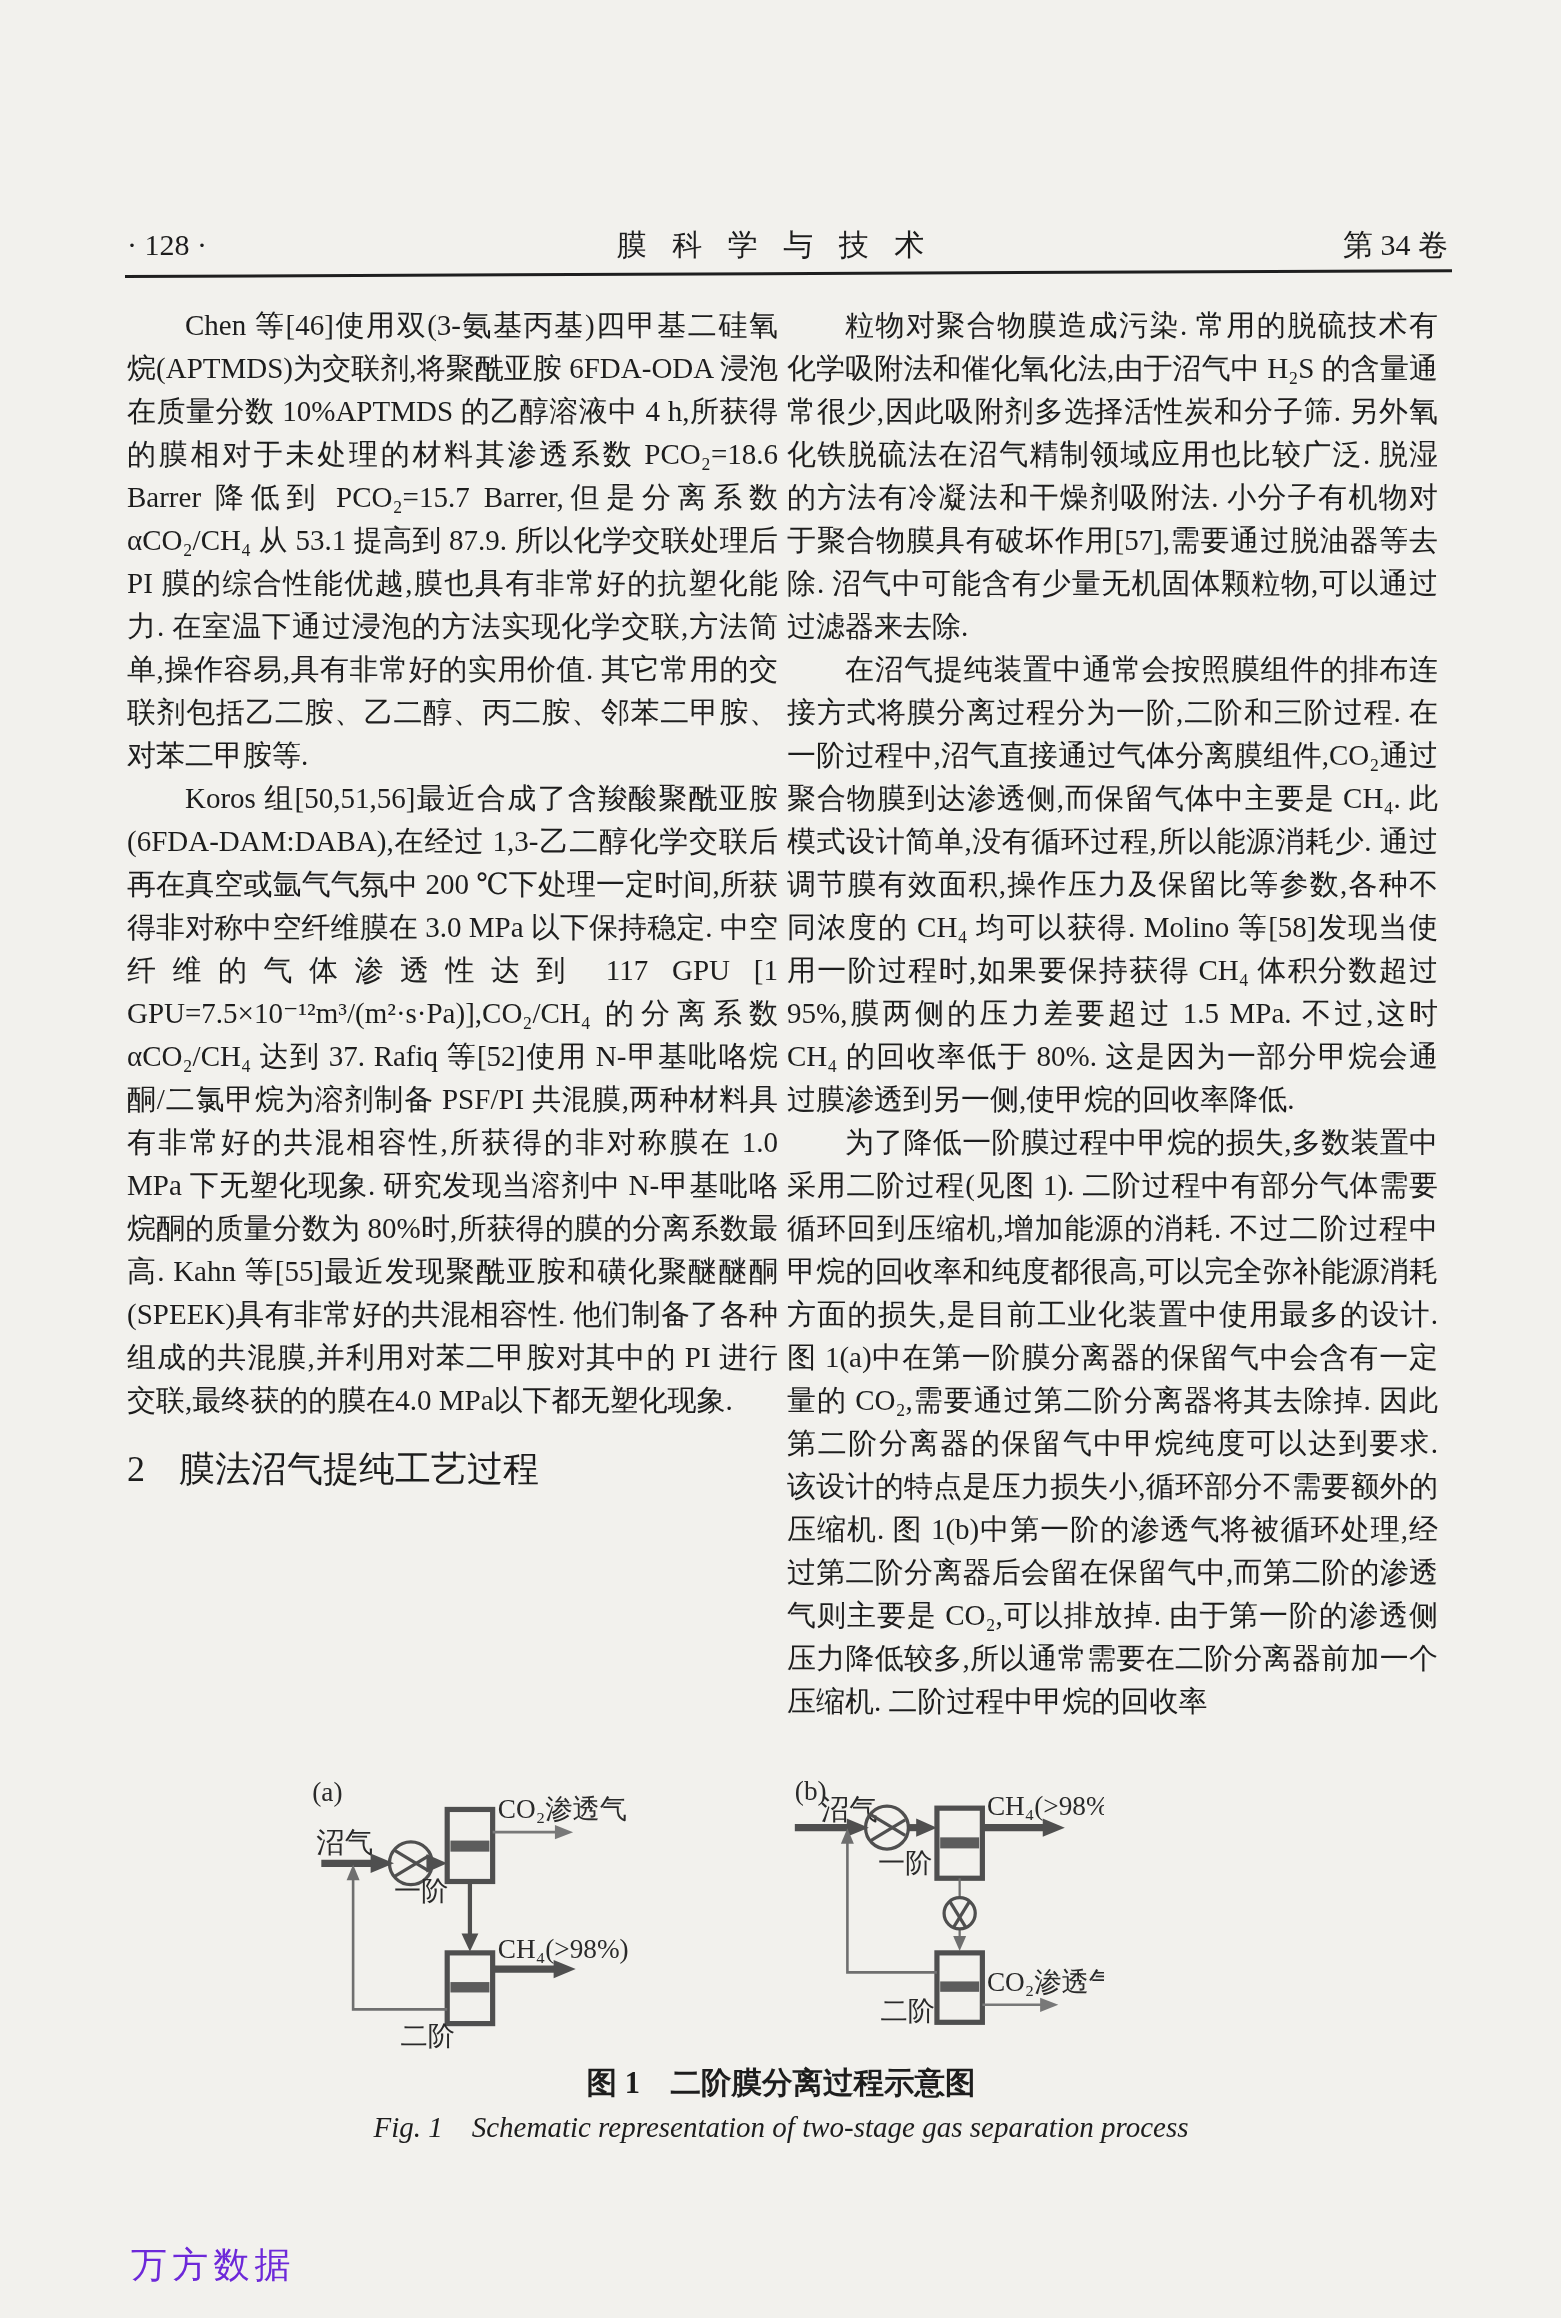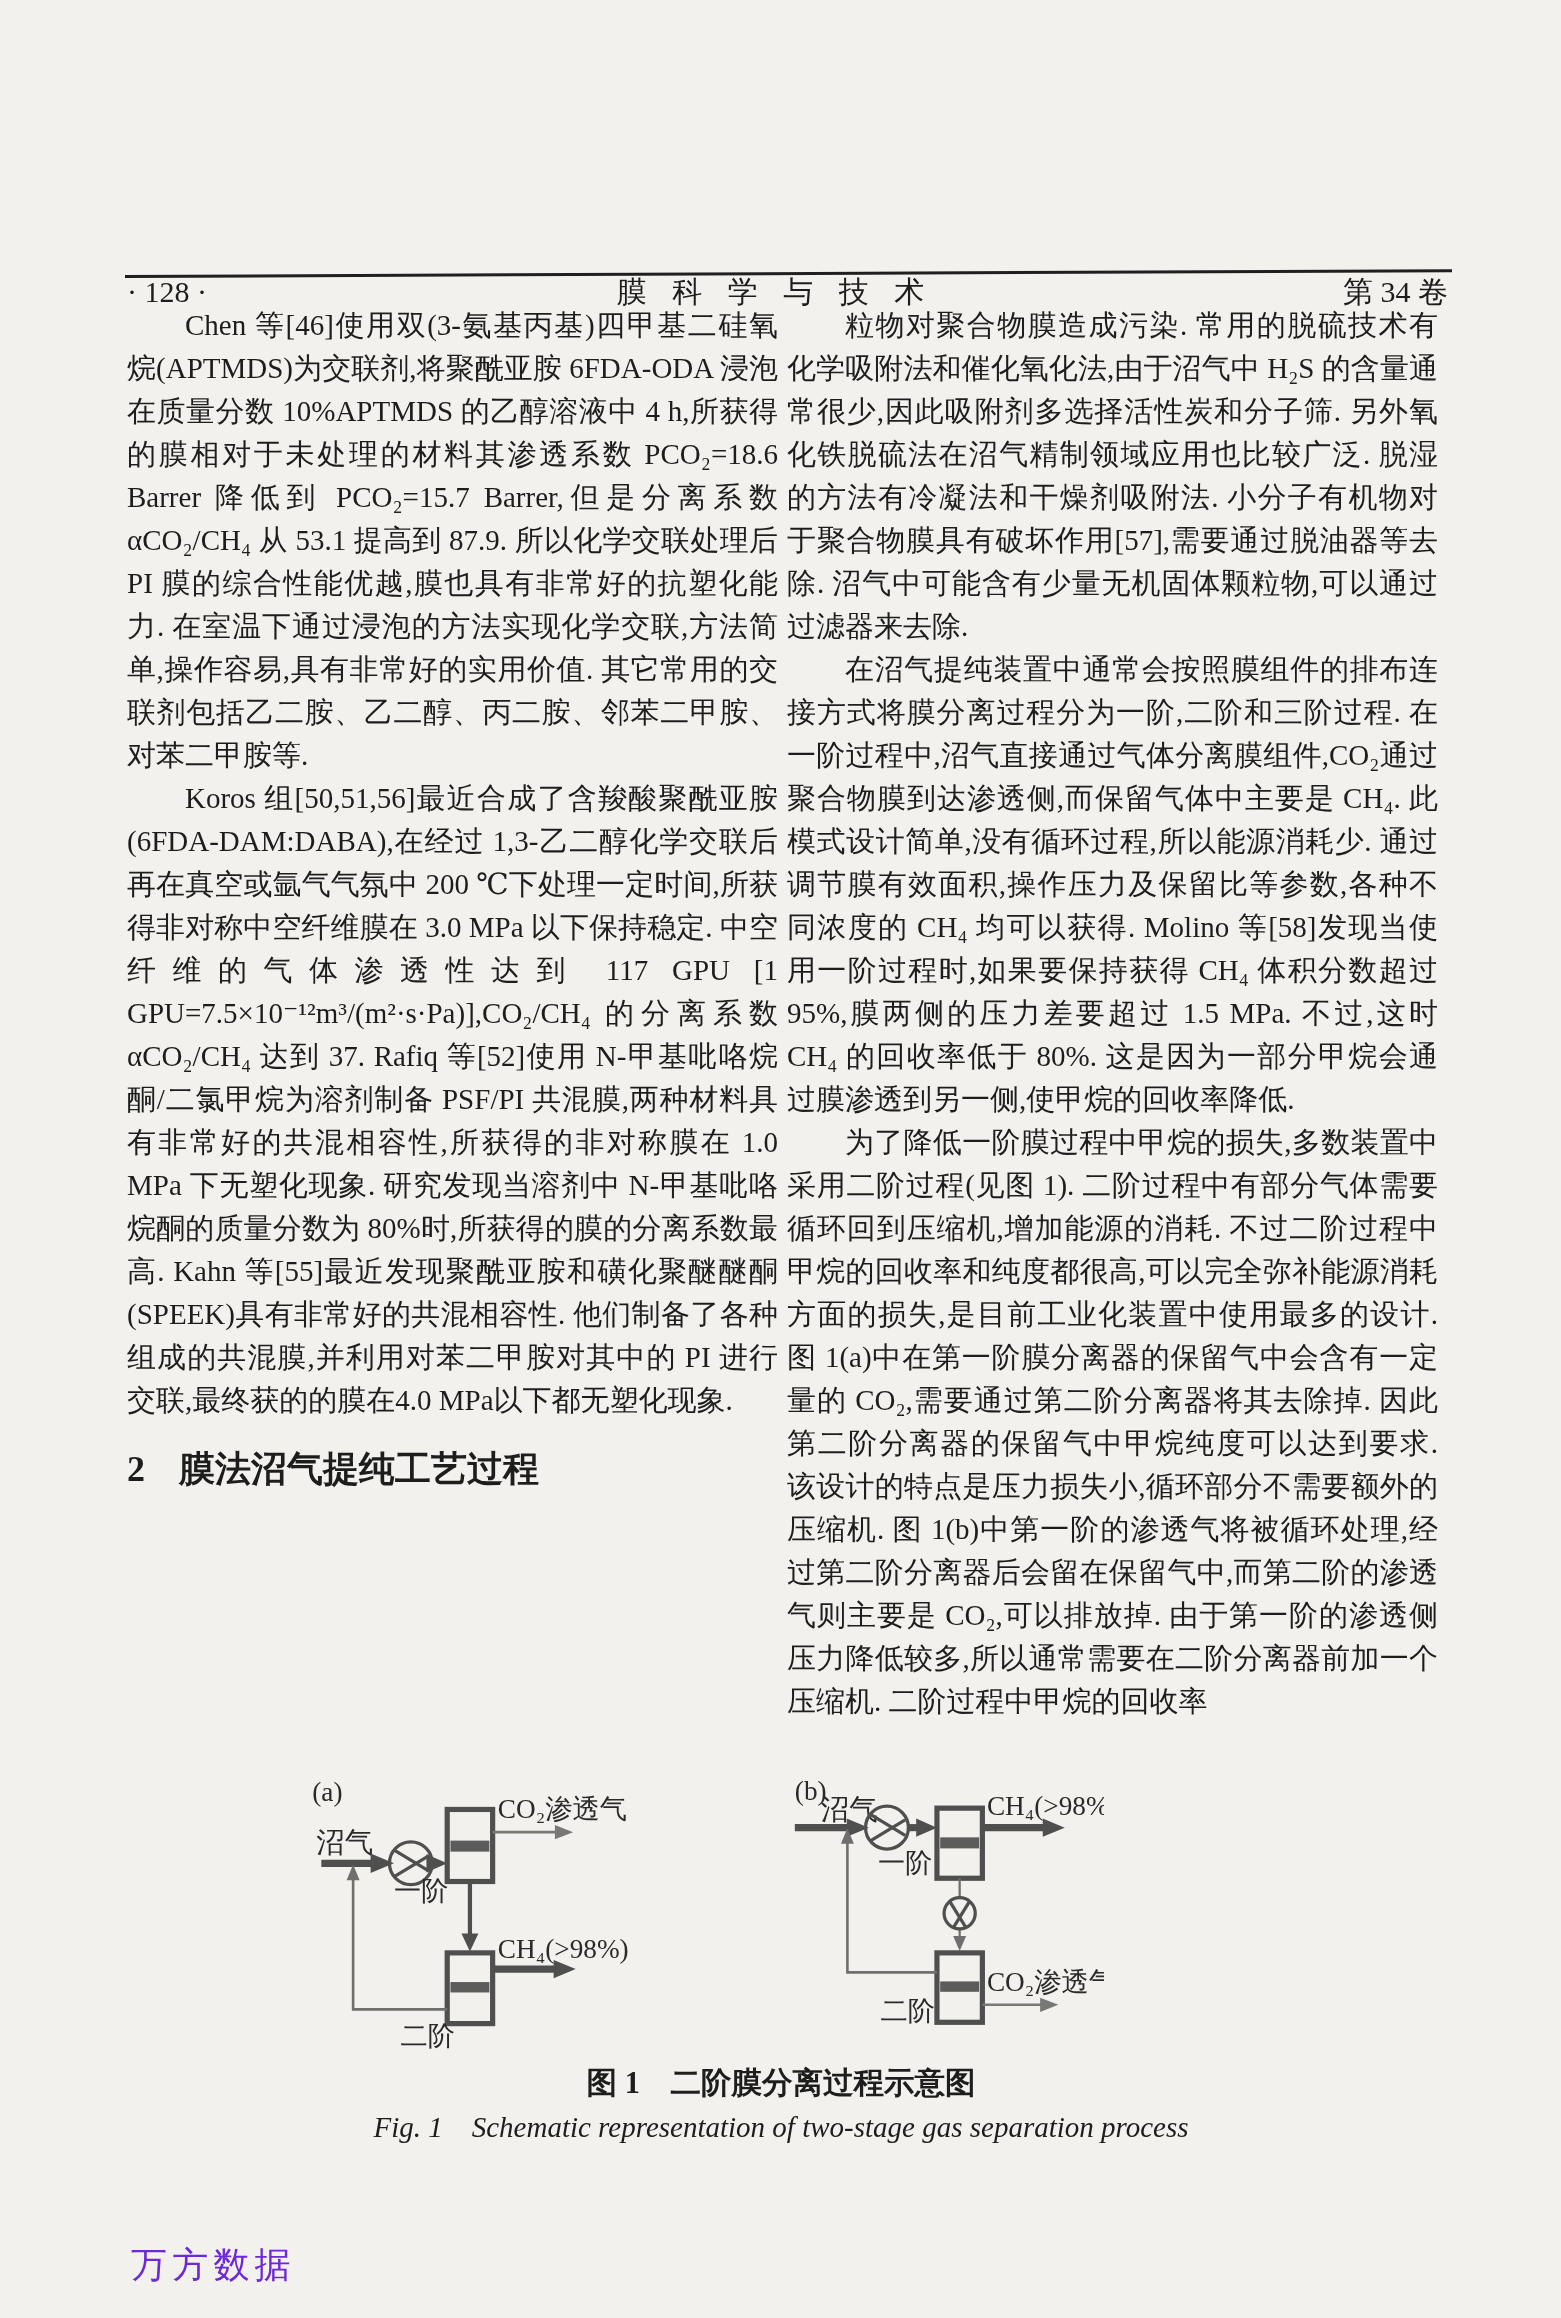--- a/index.html
+++ b/index.html
@@ -9,41 +9,40 @@
     background:#f2f1ed;
     font-family:"Liberation Serif","DejaVu Serif",serif;
     color:#1d1d1d;
     overflow:hidden;
   }
   
   .header{
     position:absolute;top:225px;left:127px;right:114px;
     display:flex;justify-content:space-between;align-items:baseline;
     font-size:30px;
-    margin-top:47px;
   }
   .header .jtitle{letter-spacing:9px;text-align:right;}
   .rule{
     position:absolute;top:275px;left:125px;right:110px;height:3.2px;
     background:#1f1f1f;transform:rotate(-0.25deg);transform-origin:left center;
   }
   
   .columns{
     position:absolute;top:304px;left:127px;width:1322px;height:1471px;
     display:flex;gap:9px;overflow:hidden;
   }
   .col{width:651px;}
   .col p{
     margin:0;text-indent:2em;
     font-size:29px;line-height:43px;
     text-align:justify;text-justify:inter-ideograph;
   }
   .section{
     margin:25px 0 19.5px 0;
-    font-size:36px;font-weight:bold;line-height:45px;
+    font-size:36px;font-weight:normal;line-height:45px;
   }
   .section .num{margin-right:34px;}
   
   .figure{position:absolute;top:1753px;left:0;width:1562px;height:305px;}
   .figure svg{position:absolute;top:0;}
   #diag-a{left:273px;}
   #diag-b{left:766px;}
   .diag-text{font-family:"Liberation Serif","DejaVu Serif",serif;fill:#2a2a2a;}
   .cap{position:absolute;left:0;width:100%;text-align:center;}
   .cap-zh{top:2063px;font-size:30.5px;font-weight:600;}

